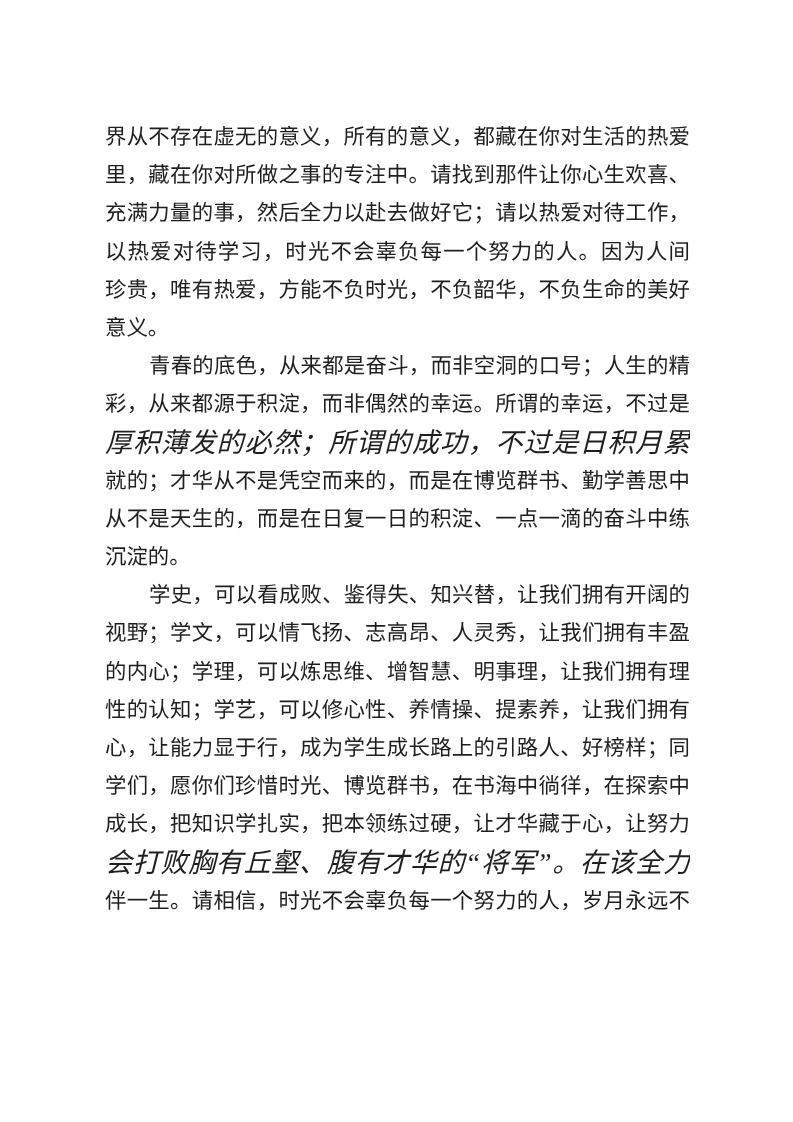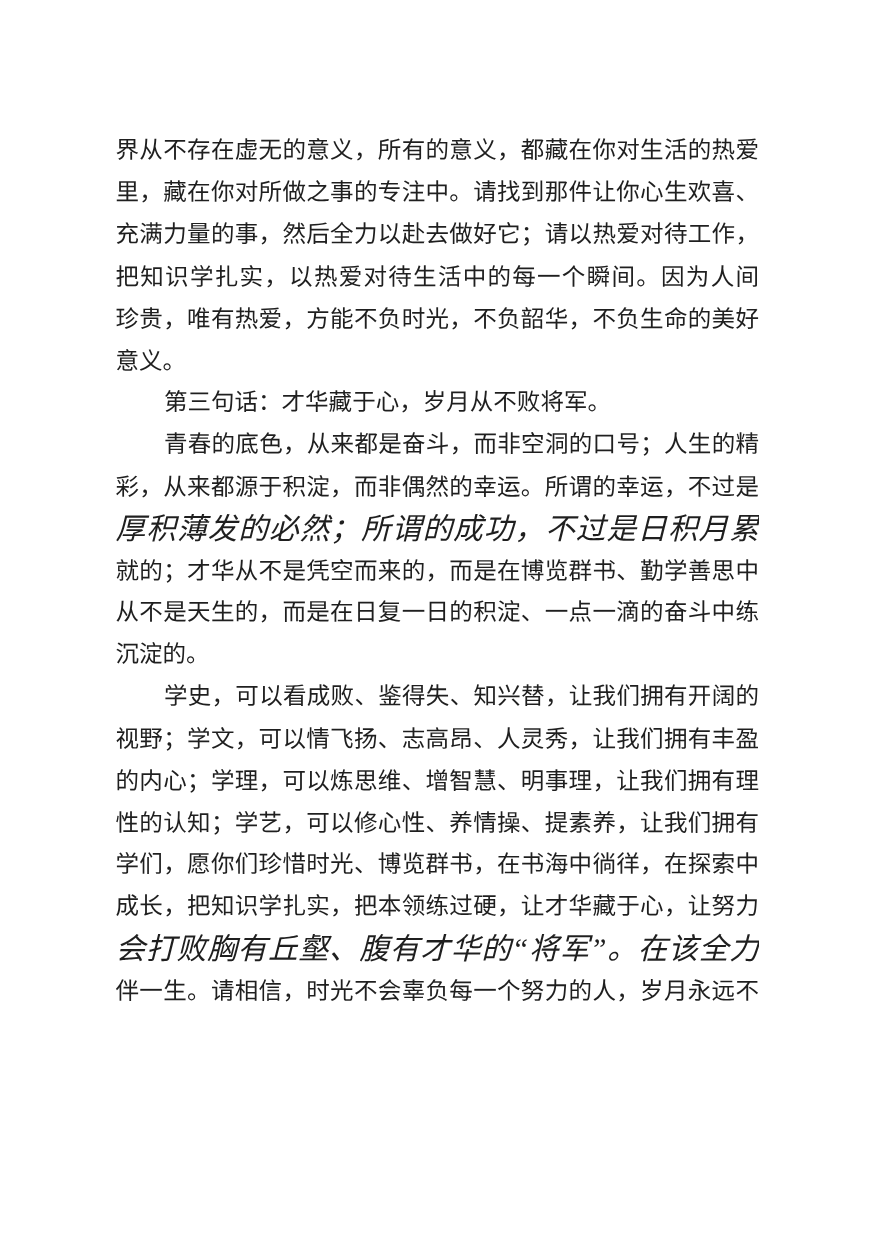--- a/index.html
+++ b/index.html
@@ -53,33 +53,33 @@
   }
 </style>
 </head>
 <body>
 
 <div class="page">
   <div class="text-block">
     <div class="line">界从不存在虚无的意义，所有的意义，都藏在你对生活的热爱</div>
     <div class="line">里，藏在你对所做之事的专注中。请找到那件让你心生欢喜、</div>
     <div class="line">充满力量的事，然后全力以赴去做好它；请以热爱对待工作，</div>
-    <div class="line">把知识学扎实，以热爱对待生活中的每一个瞬间。因为人间</div>
+    <div class="line">以热爱对待学习，时光不会辜负每一个努力的人。因为人间</div>
     <div class="line">珍贵，唯有热爱，方能不负时光，不负韶华，不负生命的美好</div>
     <div class="line end">意义。</div>
-    <div class="line end indent">第三句话：才华藏于心，岁月从不败将军。</div>
     <div class="line indent">青春的底色，从来都是奋斗，而非空洞的口号；人生的精</div>
     <div class="line">彩，从来都源于积淀，而非偶然的幸运。所谓的幸运，不过是</div>
     <div class="line tight">厚积薄发的必然；所谓的成功，不过是日积月累的结果。“将军”</div>
     <div class="line">就的；才华从不是凭空而来的，而是在博览群书、勤学善思中</div>
     <div class="line">从不是天生的，而是在日复一日的积淀、一点一滴的奋斗中练</div>
     <div class="line end">沉淀的。</div>
     <div class="line indent">学史，可以看成败、鉴得失、知兴替，让我们拥有开阔的</div>
     <div class="line">视野；学文，可以情飞扬、志高昂、人灵秀，让我们拥有丰盈</div>
     <div class="line">的内心；学理，可以炼思维、增智慧、明事理，让我们拥有理</div>
     <div class="line">性的认知；学艺，可以修心性、养情操、提素养，让我们拥有</div>
+    <div class="line">心，让能力显于行，成为学生成长路上的引路人、好榜样；同</div>
     <div class="line">学们，愿你们珍惜时光、博览群书，在书海中徜徉，在探索中</div>
     <div class="line">成长，把知识学扎实，把本领练过硬，让才华藏于心，让努力</div>
     <div class="line tight">会打败胸有丘壑、腹有才华的“将军”。在该全力以赴的年纪，</div>
     <div class="line">伴一生。请相信，时光不会辜负每一个努力的人，岁月永远不</div>
   </div>
   <div class="page-footer">— 3 —</div>
 </div>
 
 </body></html>

